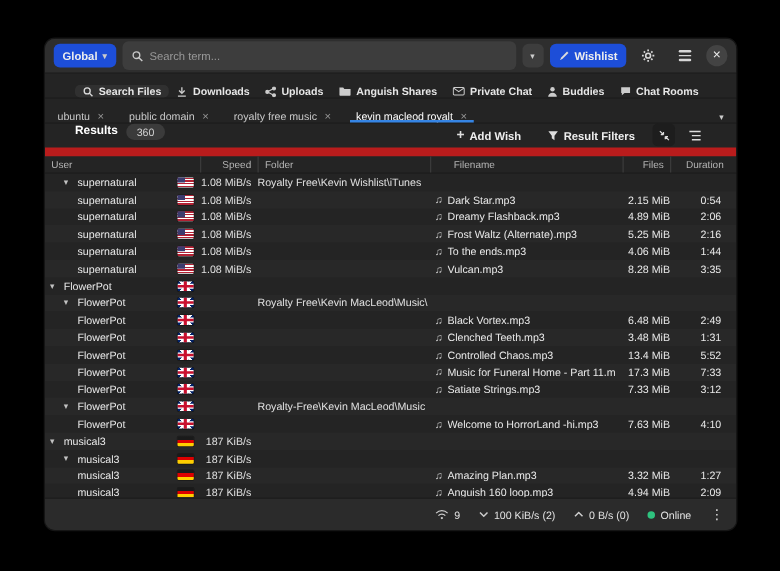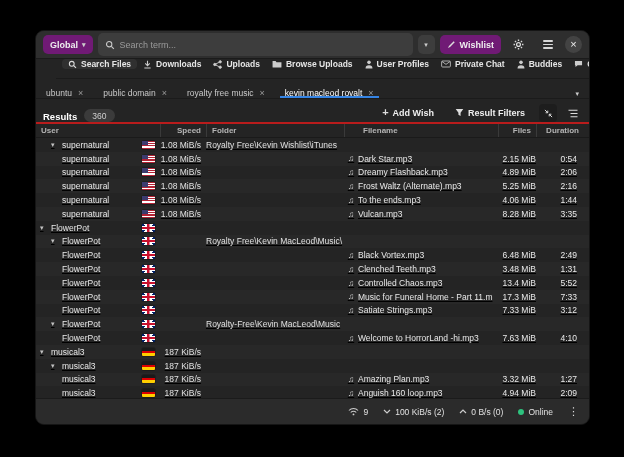--- a/index.html
+++ b/index.html
@@ -6,74 +6,74 @@
   html,body { width:624px; height:457px; background:#000; overflow:hidden;
               font-family:"Liberation Sans", sans-serif; }
   .stage { position:relative; width:624px; height:457px; background:#000; }
   .window { position:absolute; left:35px; top:30px; width:555px; height:395px;
             background:#242424; border:1px solid #151515; border-radius:9px;
             box-shadow:0 6px 22px rgba(0,0,0,.75); display:flex; flex-direction:column; overflow:hidden; }
 
   
   .headerbar { flex:0 0 28px; background:#2e2e2e; border-bottom:1px solid #1b1b1b;
                display:flex; align-items:center; gap:5px; padding:0 7px; }
-  .btn { background:#701a75; border:none; color:#eee; border-radius:5px;
+  .btn { background:#1d4ed8; border:none; color:#eee; border-radius:5px;
          font:bold 9px "Liberation Sans",sans-serif; display:flex; align-items:center;
          gap:4px; padding:0 7px; height:19px; cursor:default; white-space:nowrap; }
   .btn.flat { background:transparent; }
   .caret { font-size:7px; color:#ccc; }
   .search-entry { flex:1; display:flex; align-items:center; gap:5px; background:#3d3d3d;
                   border-radius:5px; height:23px; padding:0 7px; }
   .search-entry input { flex:1; background:transparent; border:none; outline:none;
                         color:#eee; font:9px "Liberation Sans",sans-serif; min-width:0; }
   .search-entry input::placeholder { color:#9a9a9a; }
   .combo-btn { background:#3d3d3d; border-radius:5px; height:19px; width:17px;
                display:flex; align-items:center; justify-content:center; }
   .circle-btn { width:17px; height:17px; border-radius:50%; background:#434343; color:#eee;
                 display:flex; align-items:center; justify-content:center; font-size:11px; line-height:1; }
   .hamburger { display:flex; flex-direction:column; gap:2px; }
   .hamburger i { display:block; width:10px; height:1.4px; background:#d8d8d8; border-radius:1px; }
 
   
-  .tabbar { flex:0 0 20px; display:flex; align-items:flex-start; justify-content:space-between;
-            background:#242424; border-bottom:1px solid #1b1b1b; padding:0 6px;margin-left:20px; }
+  .tabbar { flex:0 0 20px; display:flex; align-items:flex-end; justify-content:space-between;
+            background:#242424; border-bottom:1px solid #1b1b1b; padding:0 24px; }
   .tab { display:flex; align-items:center; gap:4px; color:#e6e6e6;
          font:bold 8.5px "Liberation Sans",sans-serif; padding:0 6px; border-radius:4px; white-space:nowrap; }
   .tab.active { background:rgba(255,255,255,.06); }
 
   
   .chips { flex:0 0 20px; display:flex; align-items:flex-end; border-bottom:1px solid #1b1b1b;
            padding:0 10px; gap:20px; background:#242424; }
   .chip { display:flex; align-items:center; gap:6px; font:8.5px "Liberation Sans",sans-serif;
           color:#c9c9c9; position:relative; white-space:nowrap; }
   .chip .x { color:#9a9a9a; font-size:9px; }
   .chip.active { color:#fff; }
   .chip.active::after { content:""; position:absolute; left:-5px; right:-5px; bottom:0;
                         height:2px; background:#3584e4; }
   .chips .overflow { margin-left:auto; display:flex; align-items:center; }
 
   
-  .resultsbar { flex:0 0 25px; display:flex; align-items:flex-end; gap:7px; padding:0 7px;
-                border-bottom:2px solid #b91c1c; background:#242424; }
+  .resultsbar { flex:0 0 25px; display:flex; align-items:flex-start; gap:7px; padding:0 24px;
+                border-bottom:7px solid #b91c1c; background:#242424; }
   .results-label { font:bold 9.5px "Liberation Sans",sans-serif; color:#fff; }
   .badge { background:#3b3b3b; color:#cfcfcf; font:8.5px "Liberation Sans",sans-serif;
            border-radius:8px; padding:1.5px 8px; }
   .spacer { flex:1; }
   .iconbtn { background:transparent; border:none; border-radius:4px; height:18px; min-width:18px;
              display:flex; align-items:center; justify-content:center; padding:0 3px; }
   .iconbtn.pressed { background:#1d1d1d; }
 
   
   .grid-cols { display:grid; grid-template-columns:100px 24px 46px 138px 14px 140px 38px 48px; }
   .thead { flex:0 0 14px; align-items:center; border-bottom:1px solid #1a1a1a;
            color:#b4b4b4; font-size:8px; }
-  .thead > div { padding:0 5px; height:100%; display:flex; align-items:center; overflow:hidden;font-weight:bold; }
+  .thead > div { padding:0 5px; height:100%; display:flex; align-items:center; overflow:hidden; }
   .thead .sep { border-left:1px solid #3a3a3a; }
   .thead .right { justify-content:flex-end; }
-  .tbody { flex:1 1 auto; overflow:hidden; background:#242424;text-decoration:underline; }
+  .tbody { flex:1 1 auto; overflow:hidden; background:#242424; }
   .trow { height:13.8px; align-items:center; font-size:8.5px; color:#e9e9e9; }
   .trow:nth-child(even) { background:rgba(255,255,255,.018); }
   .c-user { display:flex; align-items:center; gap:3px; overflow:hidden; white-space:nowrap; }
   .lvl1 .c-user { padding-left:4px; }
   .lvl2 .c-user { padding-left:15px; }
   .lvl3 .c-user { padding-left:26px; }
   .expander { color:#c2c2c2; font-size:7px; width:8px; flex:0 0 8px; }
   .c-flag { display:flex; align-items:center; justify-content:center; }
   .flag { width:13px; height:8px; border-radius:1px; display:inline-block;
           background-repeat:no-repeat; box-shadow:0 0 0 0.5px rgba(0,0,0,.4); }
@@ -199,30 +199,21 @@
             </svg>
           </span>
         <span>Uploads</span>
       </div>
       <div class="tab">
         <span>
             <svg width="10" height="8" viewBox="0 0 11 9" fill="#ccc">
               <path d="M0.5 1.2 h3.4 l1 1.2 h5.6 v5.4 a0.7 0.7 0 0 1 -0.7 0.7 h-8.6 a0.7 0.7 0 0 1 -0.7 -0.7 z"></path>
             </svg>
           </span>
-        <span>Browse Uploads</span>
-      </div>
-      <div class="tab">
-        <span>
-            <svg width="8" height="9" viewBox="0 0 9 10" fill="#ccc">
-              <circle cx="4.5" cy="2.6" r="2"></circle>
-              <path d="M0.6 9.4 a3.9 3.6 0 0 1 7.8 0 z"></path>
-            </svg>
-          </span>
-        <span>User Profiles</span>
+        <span>Anguish Shares</span>
       </div>
       <div class="tab">
         <span>
             <svg width="10" height="8" viewBox="0 0 11 8" fill="none" stroke="#ccc" stroke-width="0.9">
               <rect x="0.7" y="0.7" width="9.6" height="6.6" rx="1"></rect>
               <path d="M1 1.2 L5.5 4.4 L10 1.2"></path>
             </svg>
           </span>
         <span>Private Chat</span>
       </div>

